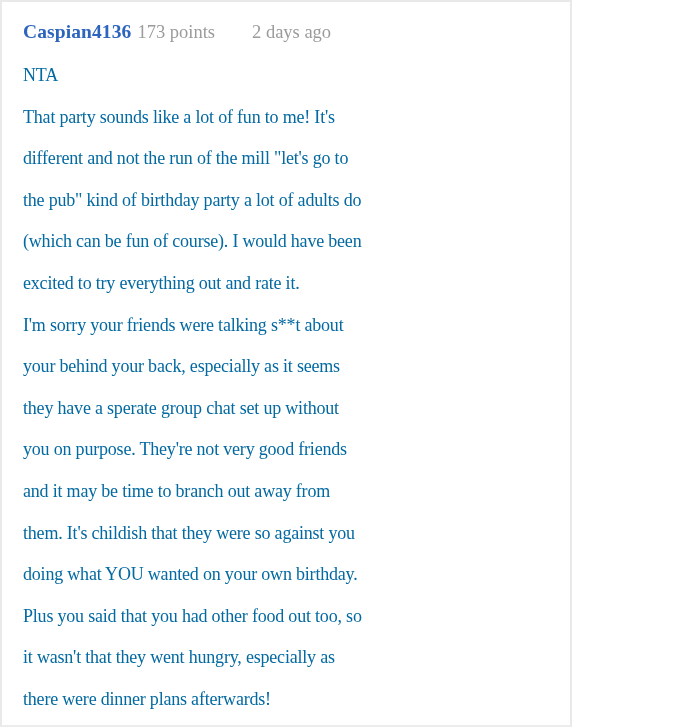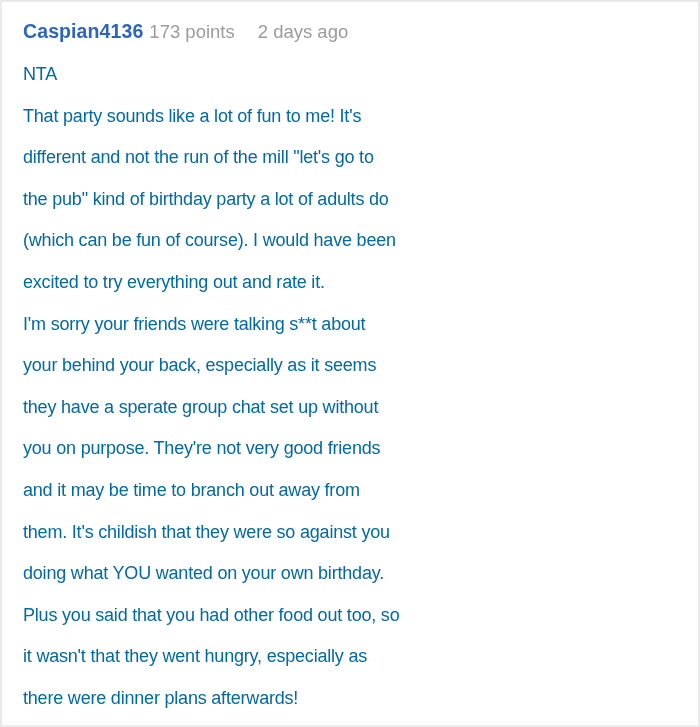--- a/index.html
+++ b/index.html
@@ -2,27 +2,27 @@
 <html><head>
 <meta charset="utf-8">
 <style>
   html, body {
     margin: 0;
     padding: 0;
     background: #ffffff;
   }
   .comment-card {
     box-sizing: border-box;
-    width: 700px;
+    width: 572px;
     height: 727px;
     background: #ffffff;
     border: 2px solid #e9e9e9;
     border-bottom: 2px solid #ececec;
     overflow: hidden;
-    font-family: Liberation Sans, sans-serif;
+    font-family: Liberation Serif, serif;
   }
   .comment-inner {
     padding: 18px 20px 0 21px;
   }
   .comment-header {
     display: flex;
     align-items: baseline;
     line-height: 23px;
   }
   .username {
@@ -32,21 +32,21 @@
     text-decoration: none;
     cursor: pointer;
     letter-spacing: 0.1px;
   }
   .meta {
     color: #9b9b9b;
     font-size: 18.5px;
     font-weight: 400;
   }
   .points { margin-left: 6px; }
-  .timestamp { margin-left: 23px; }
+  .timestamp { margin-left: 37px; }
   .comment-body {
     margin-top: 11px;
     color: #0369a1;
     font-size: 18px;
     line-height: 41.6px;
     white-space: pre-line;
     letter-spacing: -0.2px;
   }
 </style>
 </head>

